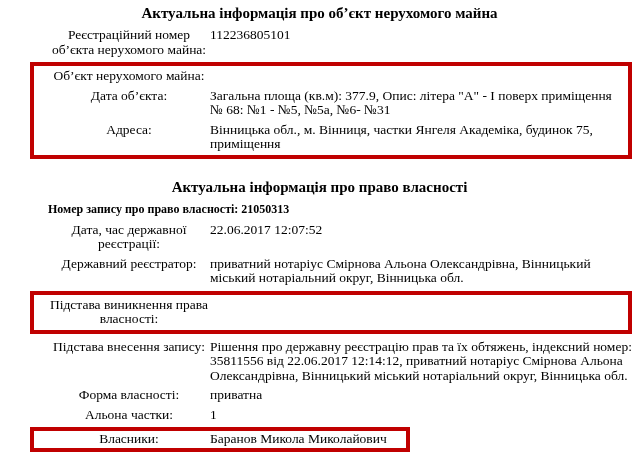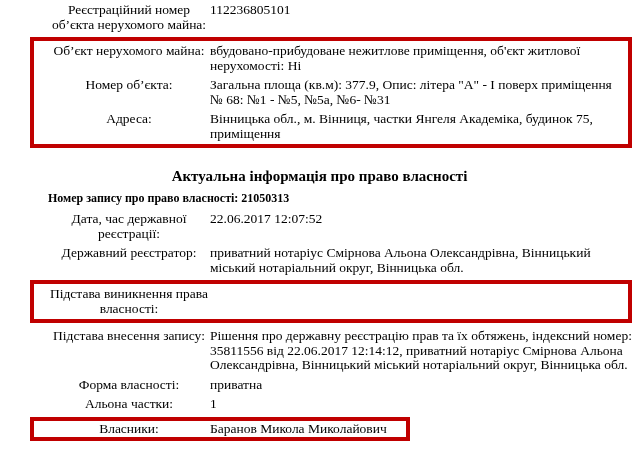--- a/index.html
+++ b/index.html
@@ -72,33 +72,33 @@
   .redbox-small .row {
     padding-left: 14px;
     margin-bottom: 0;
   }
 </style>
 </head>
 <body>
 
 <div class="doc">
 
+  <div class="section-title">Актуальна інформація про об’єкт нерухомого майна</div>
 
   <div class="row">
     <div class="label">Реєстраційний номер об’єкта нерухомого майна:</div>
     <div class="value">112236805101</div>
   </div>
 
   <div class="redbox">
     <div class="row">
       <div class="label">Об’єкт нерухомого майна:</div>
-      <div class="value">вбудовано-прибудоване нежитлове приміщення, об'єкт житлової нерухомості: Ні</div>
     </div>
     <div class="row">
-      <div class="label">Номер об’єкта:</div>
+      <div class="label">Дата об’єкта:</div>
       <div class="value">Загальна площа (кв.м): 377.9, Опис: літера "А" - І поверх приміщення № 68: №1 - №5, №5а, №6- №31</div>
     </div>
     <div class="row">
       <div class="label">Адреса:</div>
       <div class="value">Вінницька обл., м. Вінниця, частки Янгеля Академіка, будинок 75, приміщення</div>
     </div>
   </div>
 
   <div class="section-title second">Актуальна інформація про право власності</div>
 

